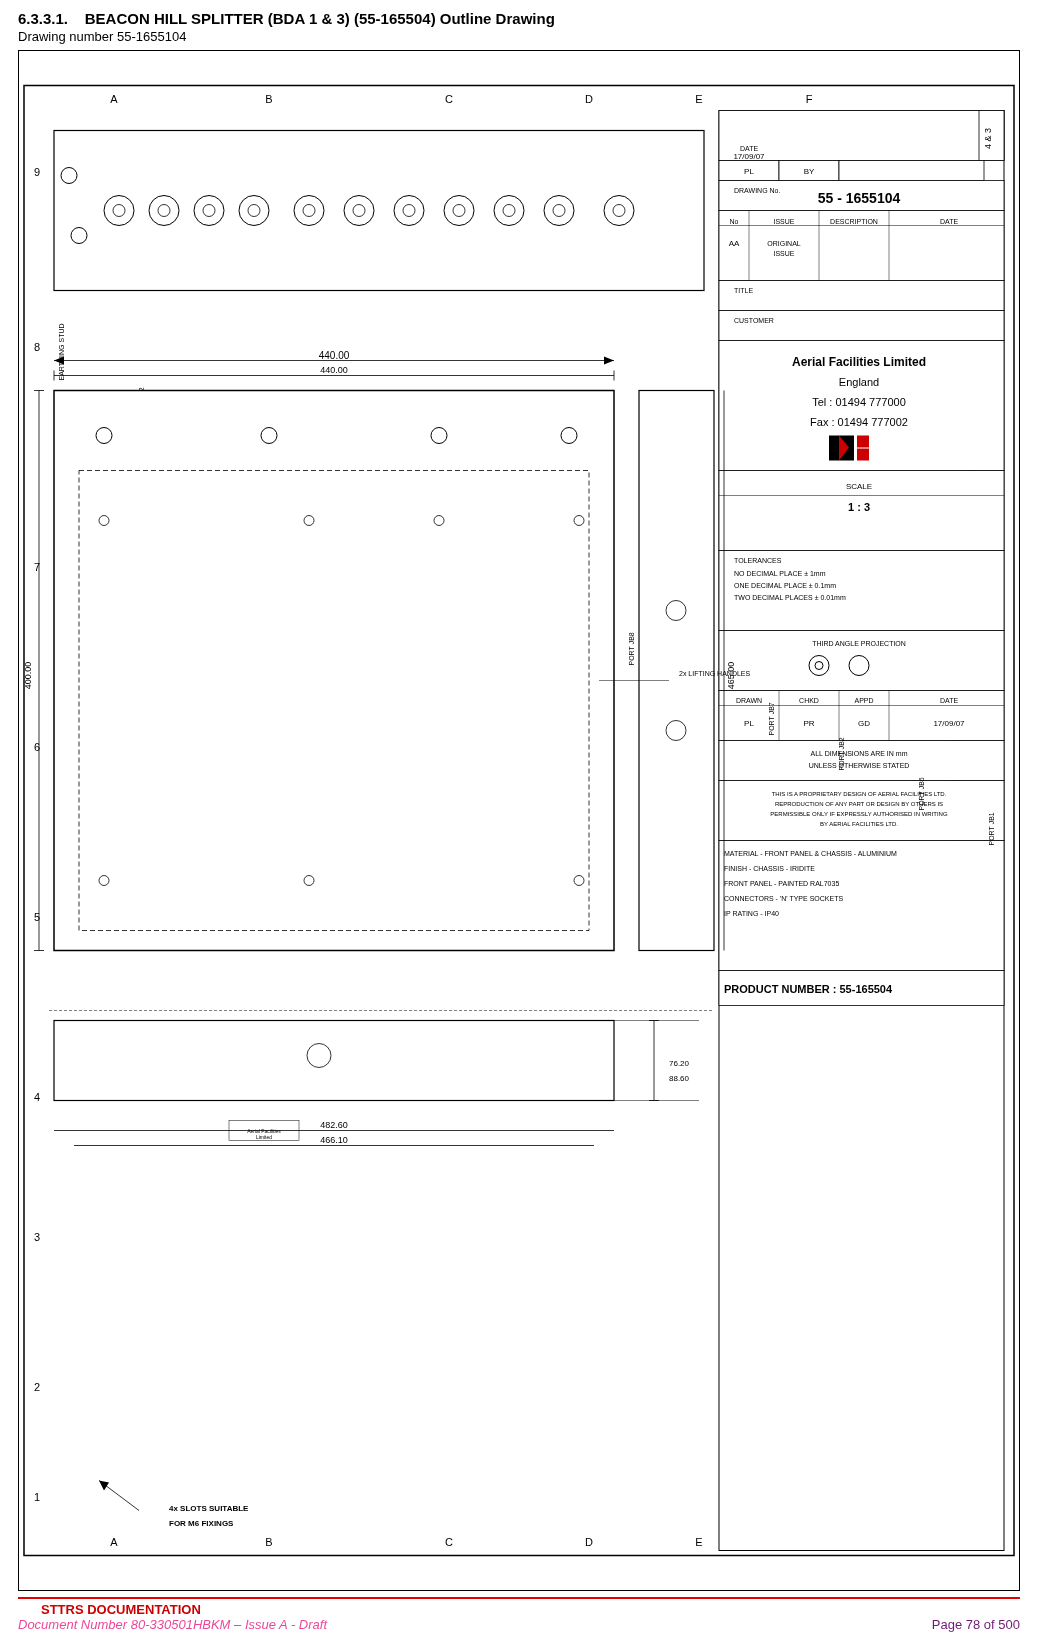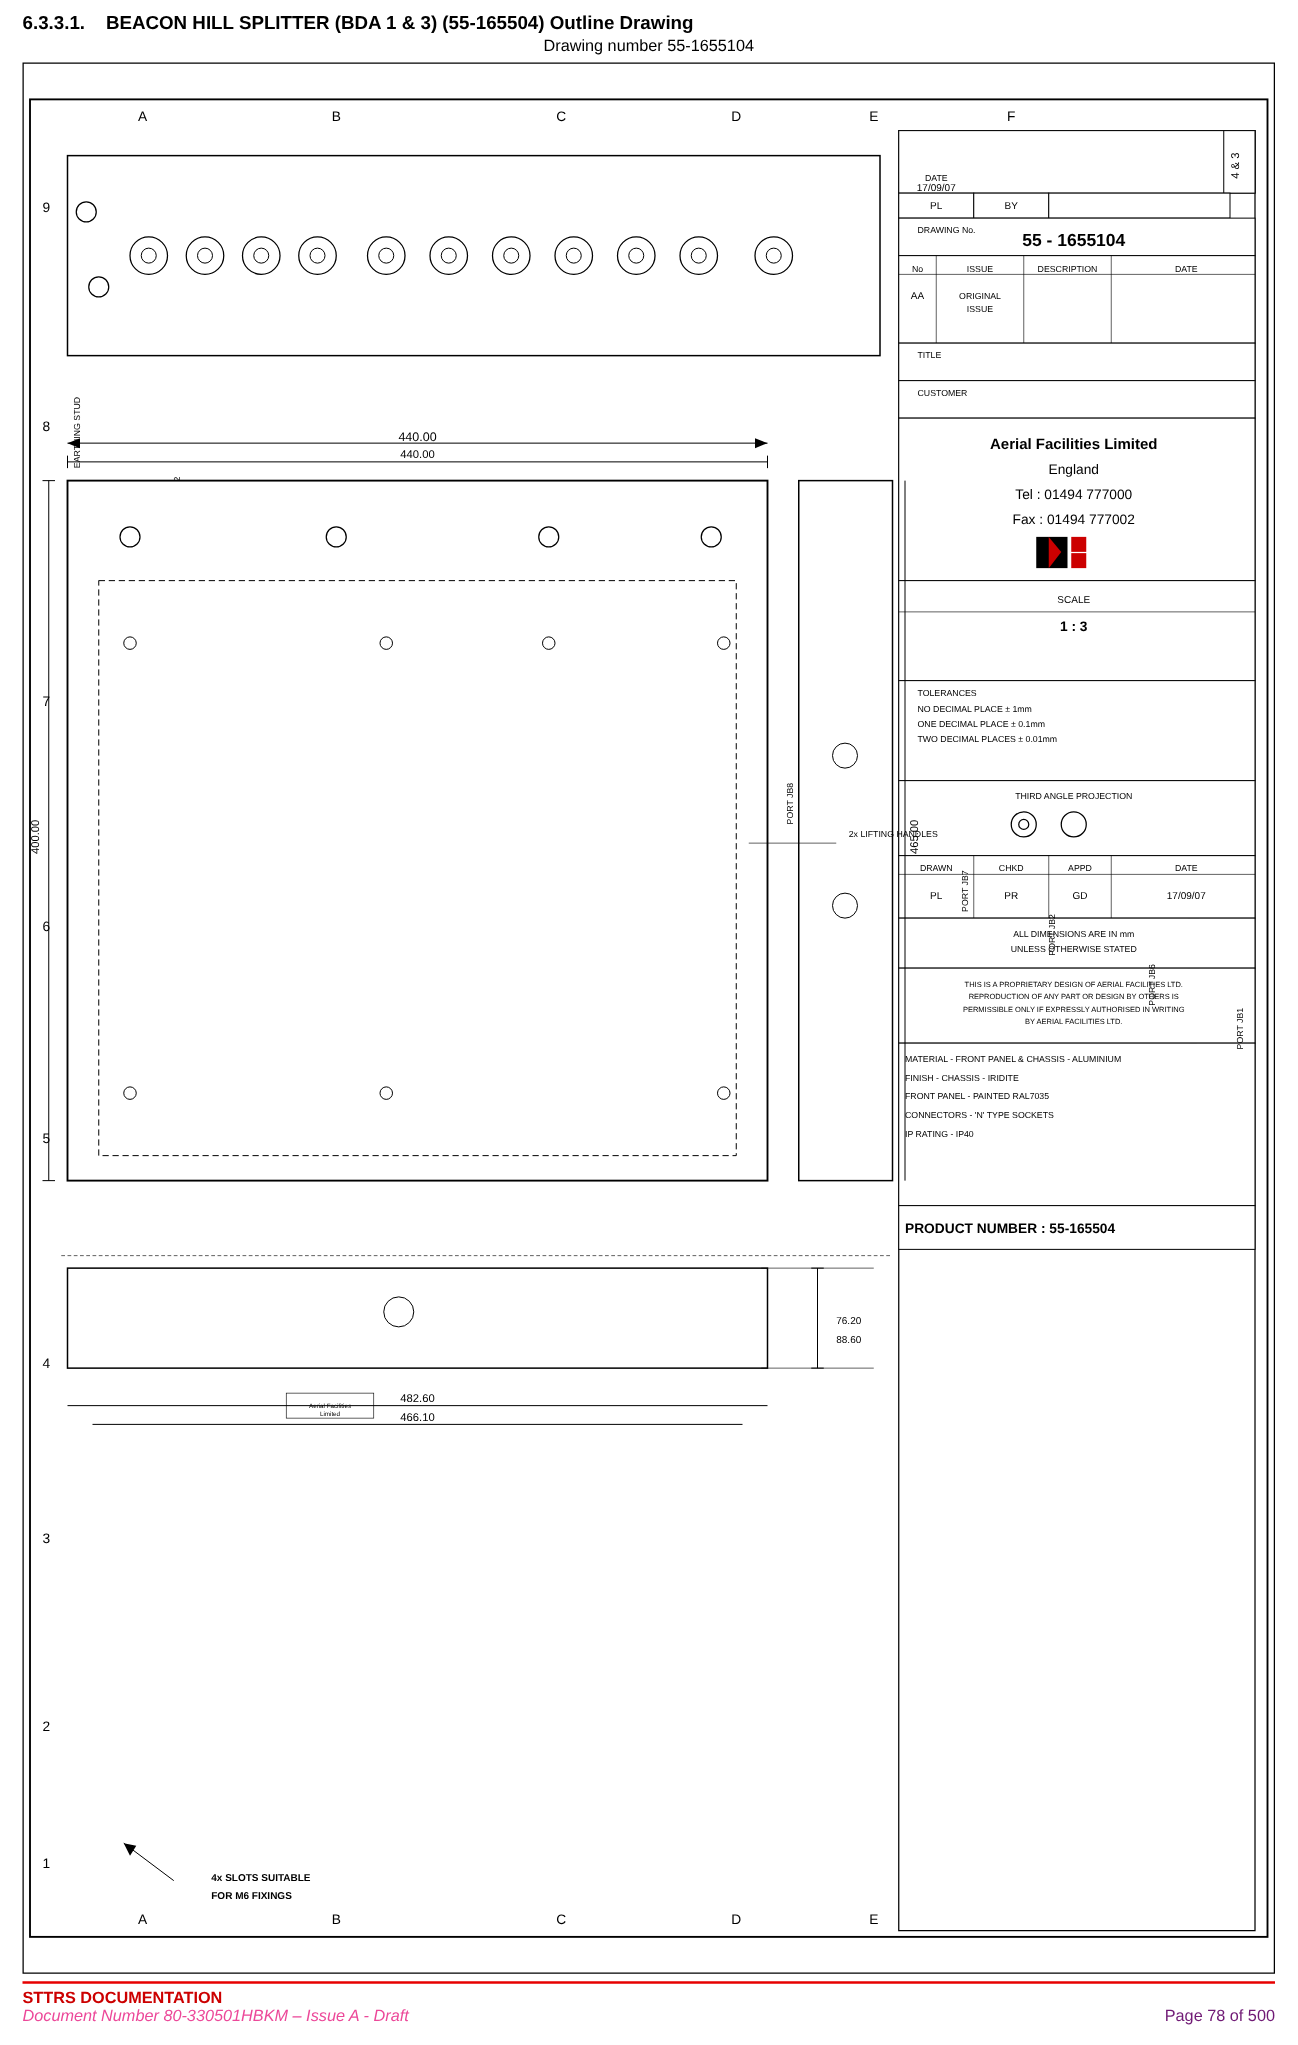--- a/index.html
+++ b/index.html
@@ -10,33 +10,32 @@
       font-family: Arial, Helvetica, sans-serif;
       font-size: 13px;
       color: #000;
     }
 
     .page-container {
       width: 1038px;
       min-height: 1636px;
       display: flex;
       flex-direction: column;
-      padding: 10px 18px 12px 18px;
+      padding: 10px 18px 0 18px;
     }
 
     .header-title {
       font-size: 15px;
       font-weight: bold;
       margin-bottom: 2px;
     }
 
     .drawing-number {
       font-size: 13px;
       margin-bottom: 6px;
-      text-align: center;
     }
 
     .drawing-area {
       border: 1.5px solid #000;
       flex: 1;
       position: relative;
       background: #fff;
       overflow: hidden;
       min-height: 1480px;
     }
@@ -67,20 +66,21 @@
 
     .footer-page {
       font-size: 13px;
       color: #701a75;
     }
 
     .sttrs-label {
       font-size: 13px;
       font-weight: bold;
       color: #cc0000;
+      margin-left: 23px;
     }
   </style>
 </head>
 <body>
 
 <div class="page-container">
 
   <div class="header-title">
     <span>6.3.3.1.</span>
     &nbsp;&nbsp;

